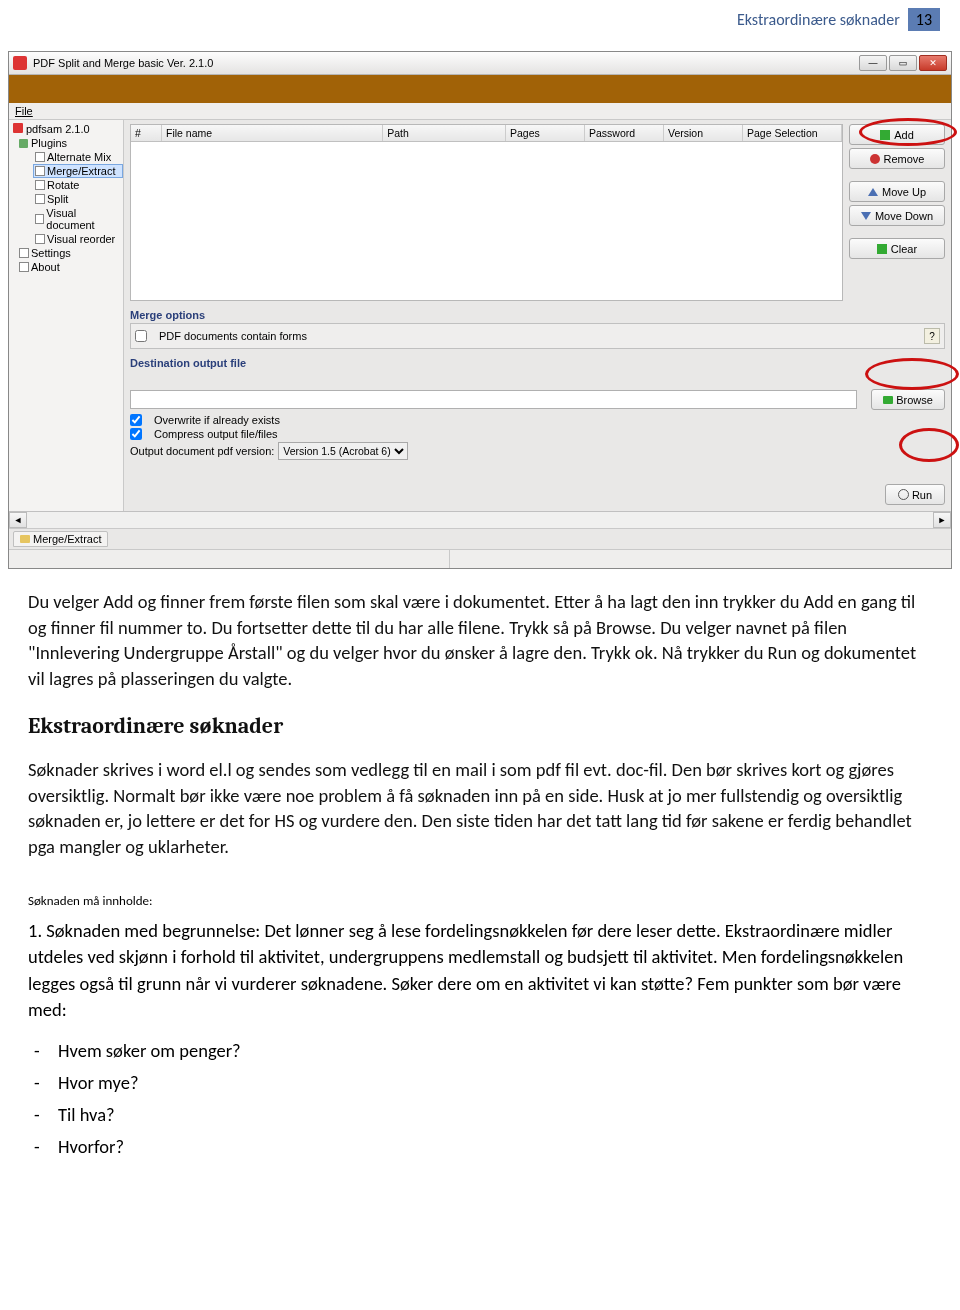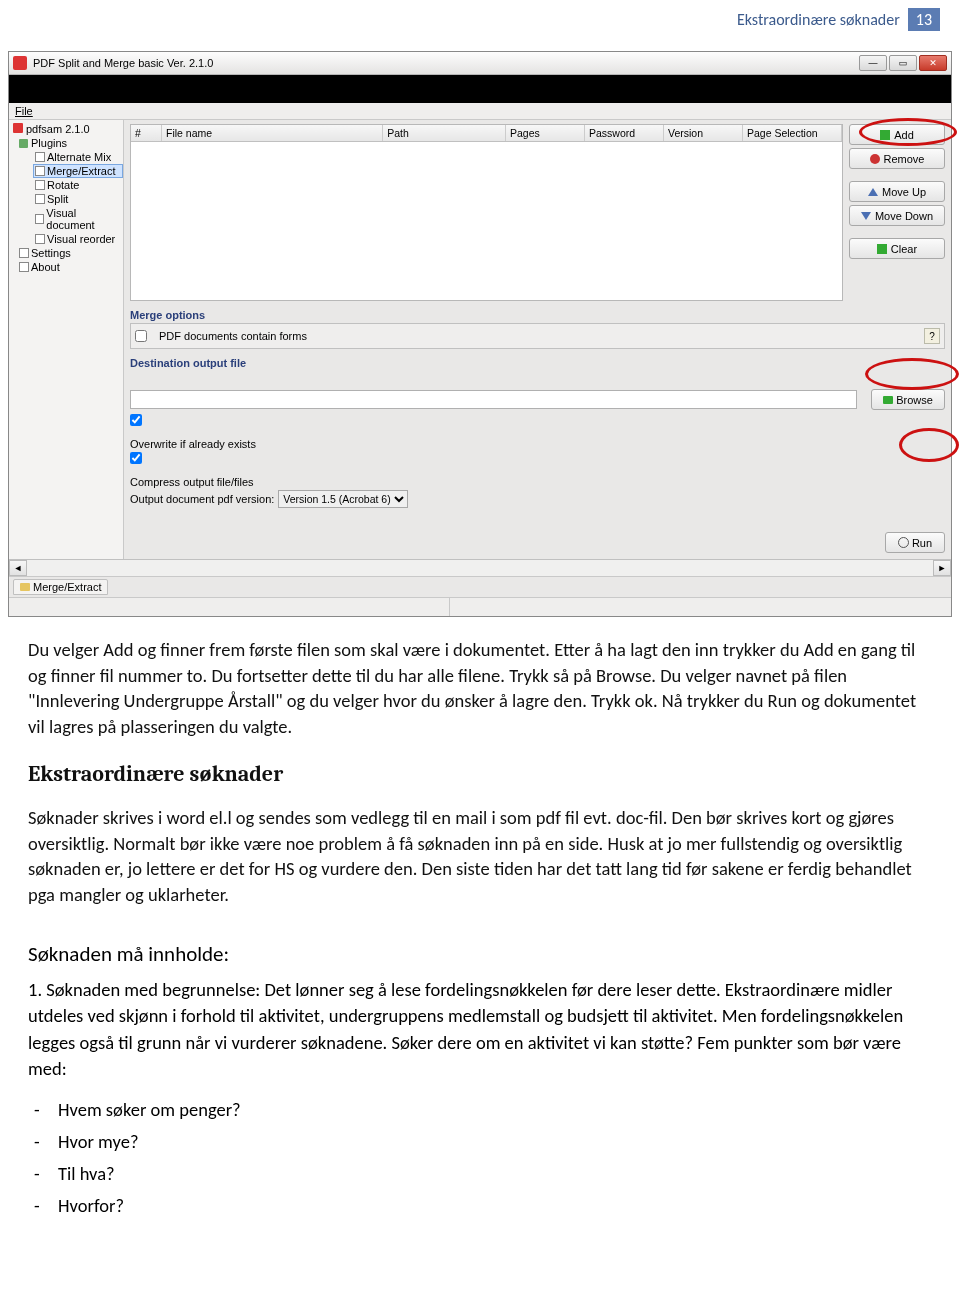--- a/index.html
+++ b/index.html
@@ -12,29 +12,29 @@
   .page-header {
     display: flex;
     justify-content: flex-end;
     align-items: center;
     padding: 8px 20px 10px 0;
     font-size: 16px;
     color: #3b5a8c;
   }
   .page-header .badge {
     background: #5b7cb3;
-    color: #ffffff;
+    color: #000000;
     padding: 2px 8px;
     margin-left: 8px;
     font-size: 16px;
   }
   .screenshot {
     margin: 10px 8px 20px 8px;
     border: 1px solid #888;
-    background: #000000;
+    background: #a16207;
     font-family: Tahoma, Arial, sans-serif;
     font-size: 11px;
     color: #000;
   }
   .titlebar {
     display: flex;
     align-items: center;
     background: linear-gradient(#fdfdfd, #e4e3e2);
     border-bottom: 1px solid #b5b5b5;
     height: 22px;
@@ -136,21 +136,21 @@
   .dest-row input[type=text] {
     flex:1; height:17px; border:1px solid #b0b0b0; background:#fff; font-size:11px; padding:0 2px;
   }
   .browse-btn {
     width:72px; height:19px; border:1px solid #a8a8a8;
     background:linear-gradient(#fbfbfb,#e5e5e5); border-radius:3px;
     font-size:11px; display:flex;align-items:center;justify-content:center;gap:3px;
   }
   .browse-btn .fico{width:10px;height:8px;background:#3a3;border-radius:1px;}
   .opts { margin-top:4px; font-size:11px; }
-  .opts .chk { margin-bottom:2px;flex-direction:column; }
+  .opts .chk { margin-bottom:2px; }
   .version-row { display:flex; align-items:center; gap:4px; }
   .version-row select {
     font-size:10.5px; height:18px; border:1px solid #a8a8a8; background:#f0f0f0;
   }
   .run-row { display:flex; justify-content:flex-end; margin-top:24px; }
   .run-btn {
     width:58px;height:19px;border:1px solid #a8a8a8;background:linear-gradient(#fbfbfb,#e5e5e5);
     border-radius:3px;font-size:11px;display:flex;align-items:center;justify-content:center;gap:3px;
   }
   .run-btn .rico{width:9px;height:9px;border:1.5px solid #555;border-radius:50%;}
@@ -179,21 +179,21 @@
   .body-text p { margin: 0 0 20px 0; }
   h2.sec {
     font-family: Cambria, Georgia, serif;
     font-weight: bold;
     font-size: 22px;
     color: #111;
     margin: 22px 28px 16px 28px;
   }
   .sub {
     margin: 34px 28px 10px 28px;
-    font-size: 21px;
+    font-size: 13px;
   }
   ol.numlist { margin: 0 28px; padding: 0; list-style: none; font-size: 18.5px; line-height:1.42;}
   ul.dashlist {
     margin: 12px 28px 0 58px; padding:0; list-style:none; font-size:18.5px; line-height:1.72;
   }
   ul.dashlist li::before { content:"-"; display:inline-block; width:24px; margin-left:-24px;}
 </style>
 </head>
 <body>
 

